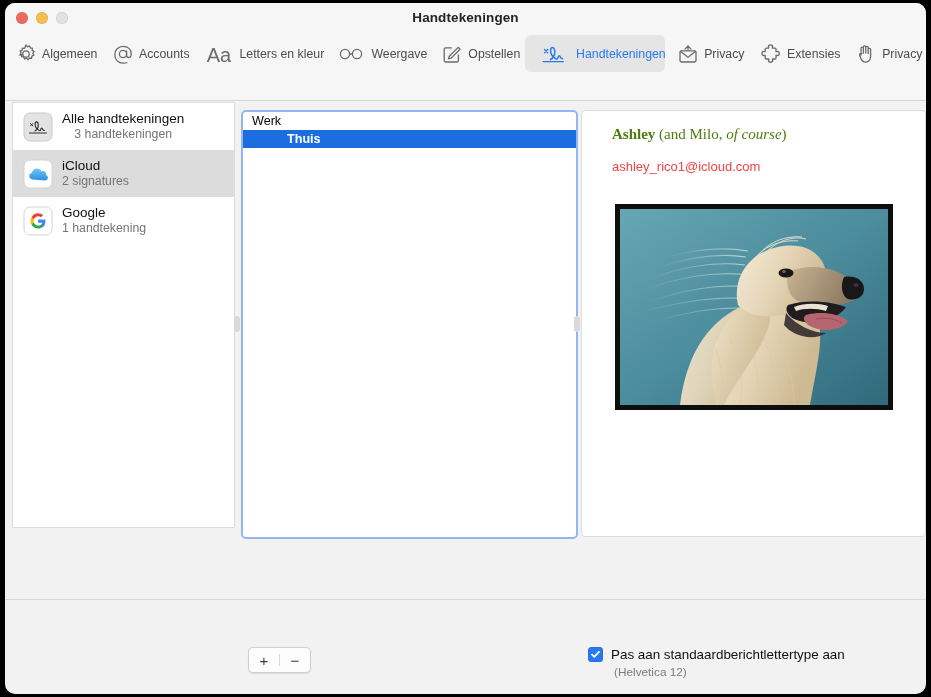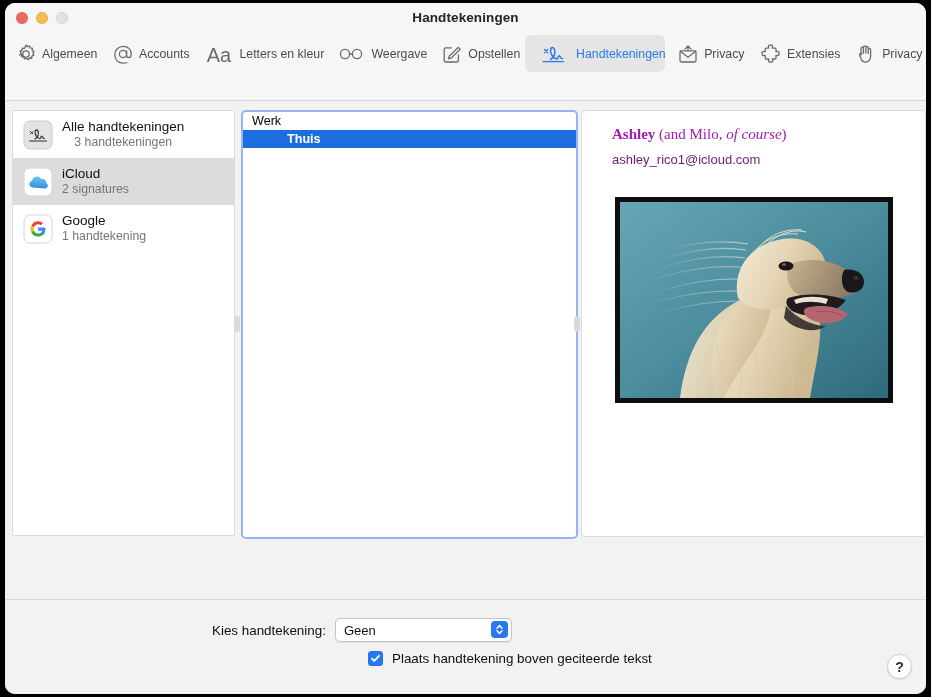--- a/index.html
+++ b/index.html
@@ -48,21 +48,21 @@
   .tb-item.sel .tb-label{color:#2878f0;}
 
   
   .body-area{
     position:relative;height:498px;background:#f2f2f2;
     border-bottom:1px solid #d8d8d8;
   }
 
   
   .sidebar{
-    position:absolute;left:7px;top:9px;width:221px;height:424px;
+    position:absolute;left:7px;top:1px;width:221px;height:424px;
     background:#fff;border:1px solid #dcdcdc;border-radius:1px;overflow:hidden;
   }
   .acct{
     display:flex;align-items:center;gap:9px;height:47px;padding:0 10px;
     cursor:default;
   }
   .acct.sel{background:#dcdcdc;}
   .acct-icon{width:30px;height:30px;flex:0 0 30px;border-radius:6px;overflow:hidden;
     display:flex;align-items:center;justify-content:center;}
   .acct-txt{display:flex;flex-direction:column;justify-content:center;gap:0px;}
@@ -96,24 +96,24 @@
   .pm-btn{flex:1;display:flex;align-items:center;justify-content:center;
     font-size:15px;color:#3a3a3a;line-height:1;cursor:default;}
   .pm-div{width:1px;height:12px;background:#d9d9d9;}
 
   
   .preview{
     position:absolute;left:576px;top:109px;width:343px;height:425px;
     background:#fff;border:1px solid #dcdcdc;border-radius:4px;overflow:hidden;
   }
   .sig-head{padding:14px 0 0 30px;}
-  .sig-line1{font-family:"Liberation Serif","DejaVu Serif",serif;font-size:15px;color:#a21caf;line-height:18px;}
+  .sig-line1{font-family:"Liberation Serif","DejaVu Serif",serif;font-size:15px;color:#4d7c0f;line-height:18px;}
   .sig-line1 b{font-weight:bold;}
   .sig-line1 i{font-style:italic;}
-  .sig-line2{font-size:13px;color:#701a75;line-height:18px;margin-top:8px;}
+  .sig-line2{font-size:13px;color:#ef4444;line-height:18px;margin-top:15px;}
 
   .photo-wrap{
     margin:28px auto 0;width:278px;height:206px;
     border:5px solid #0e0e0e;background:#111;
     box-sizing:border-box;overflow:hidden;position:relative;
   }
   .photo{position:absolute;inset:0;overflow:hidden;background:
       radial-gradient(120% 100% at 18% 32%, #5f9fae 0%, #4e8f9f 38%, #3d7f90 70%, #356f80 100%);}
 
   
@@ -446,41 +446,14 @@
             <path d="M2 5.6l2.3 2.3L9 2.8"></path>
           </svg>
         </div>
         <div class="fo-label">Pas aan standaardberichtlettertype aan</div>
       </div>
       <div class="fo-sub">(Helvetica 12)</div>
     </div>
 
   </div>
 
-  <div class="bottom">
-
-    <div class="chooser">
-      <div class="chooser-label">Kies handtekening:</div>
-      <div class="popup">
-        <div class="popup-val">Geen</div>
-        <div class="popup-arrows">
-          <svg width="9" height="13" viewBox="0 0 9 13" fill="none" stroke="#fff" stroke-width="1.5" stroke-linecap="round" stroke-linejoin="round">
-            <path d="M2 5.2L4.5 2.5 7 5.2"></path>
-            <path d="M2 7.8l2.5 2.7L7 7.8"></path>
-          </svg>
-        </div>
-      </div>
-    </div>
-
-    <div class="quote-row">
-      <div class="cb">
-        <svg width="11" height="11" viewBox="0 0 11 11" fill="none" stroke="#fff" stroke-width="1.8" stroke-linecap="round" stroke-linejoin="round">
-          <path d="M2 5.6l2.3 2.3L9 2.8"></path>
-        </svg>
-      </div>
-      <div class="quote-label">Plaats handtekening boven geciteerde tekst</div>
-    </div>
-
-    <div class="helpbtn">?</div>
-
-  </div>
 
 </div>
 
 </body></html>

